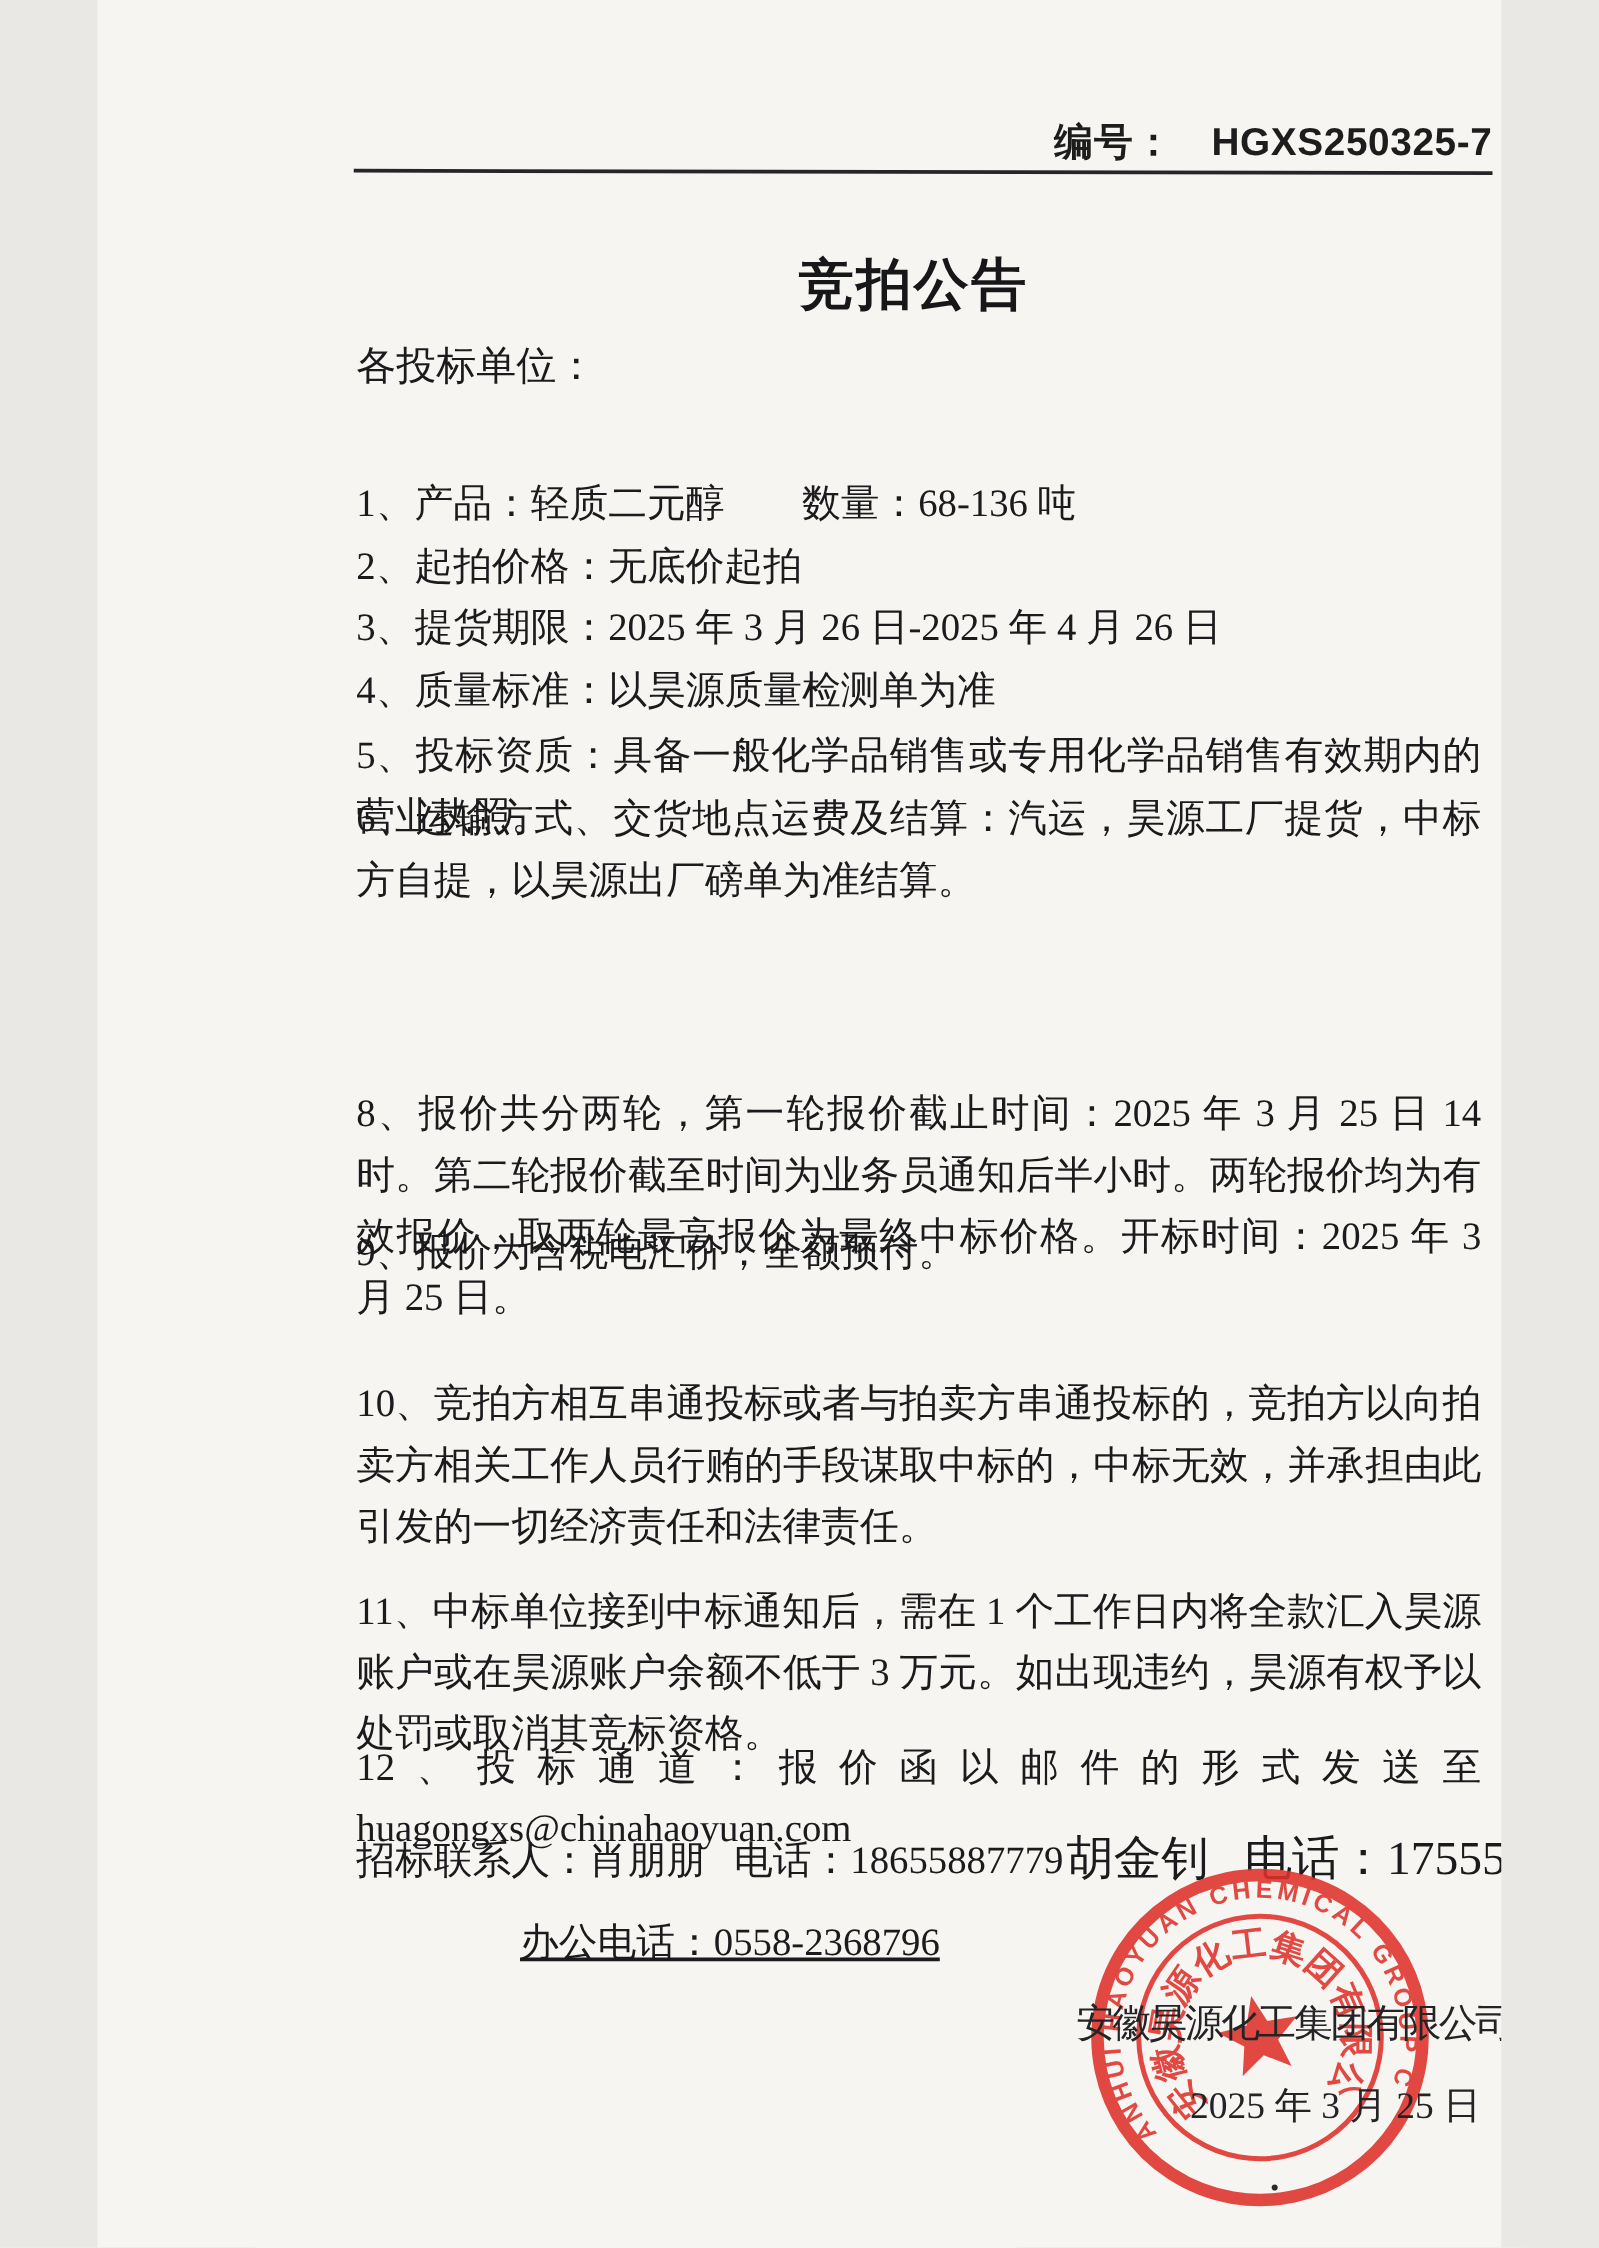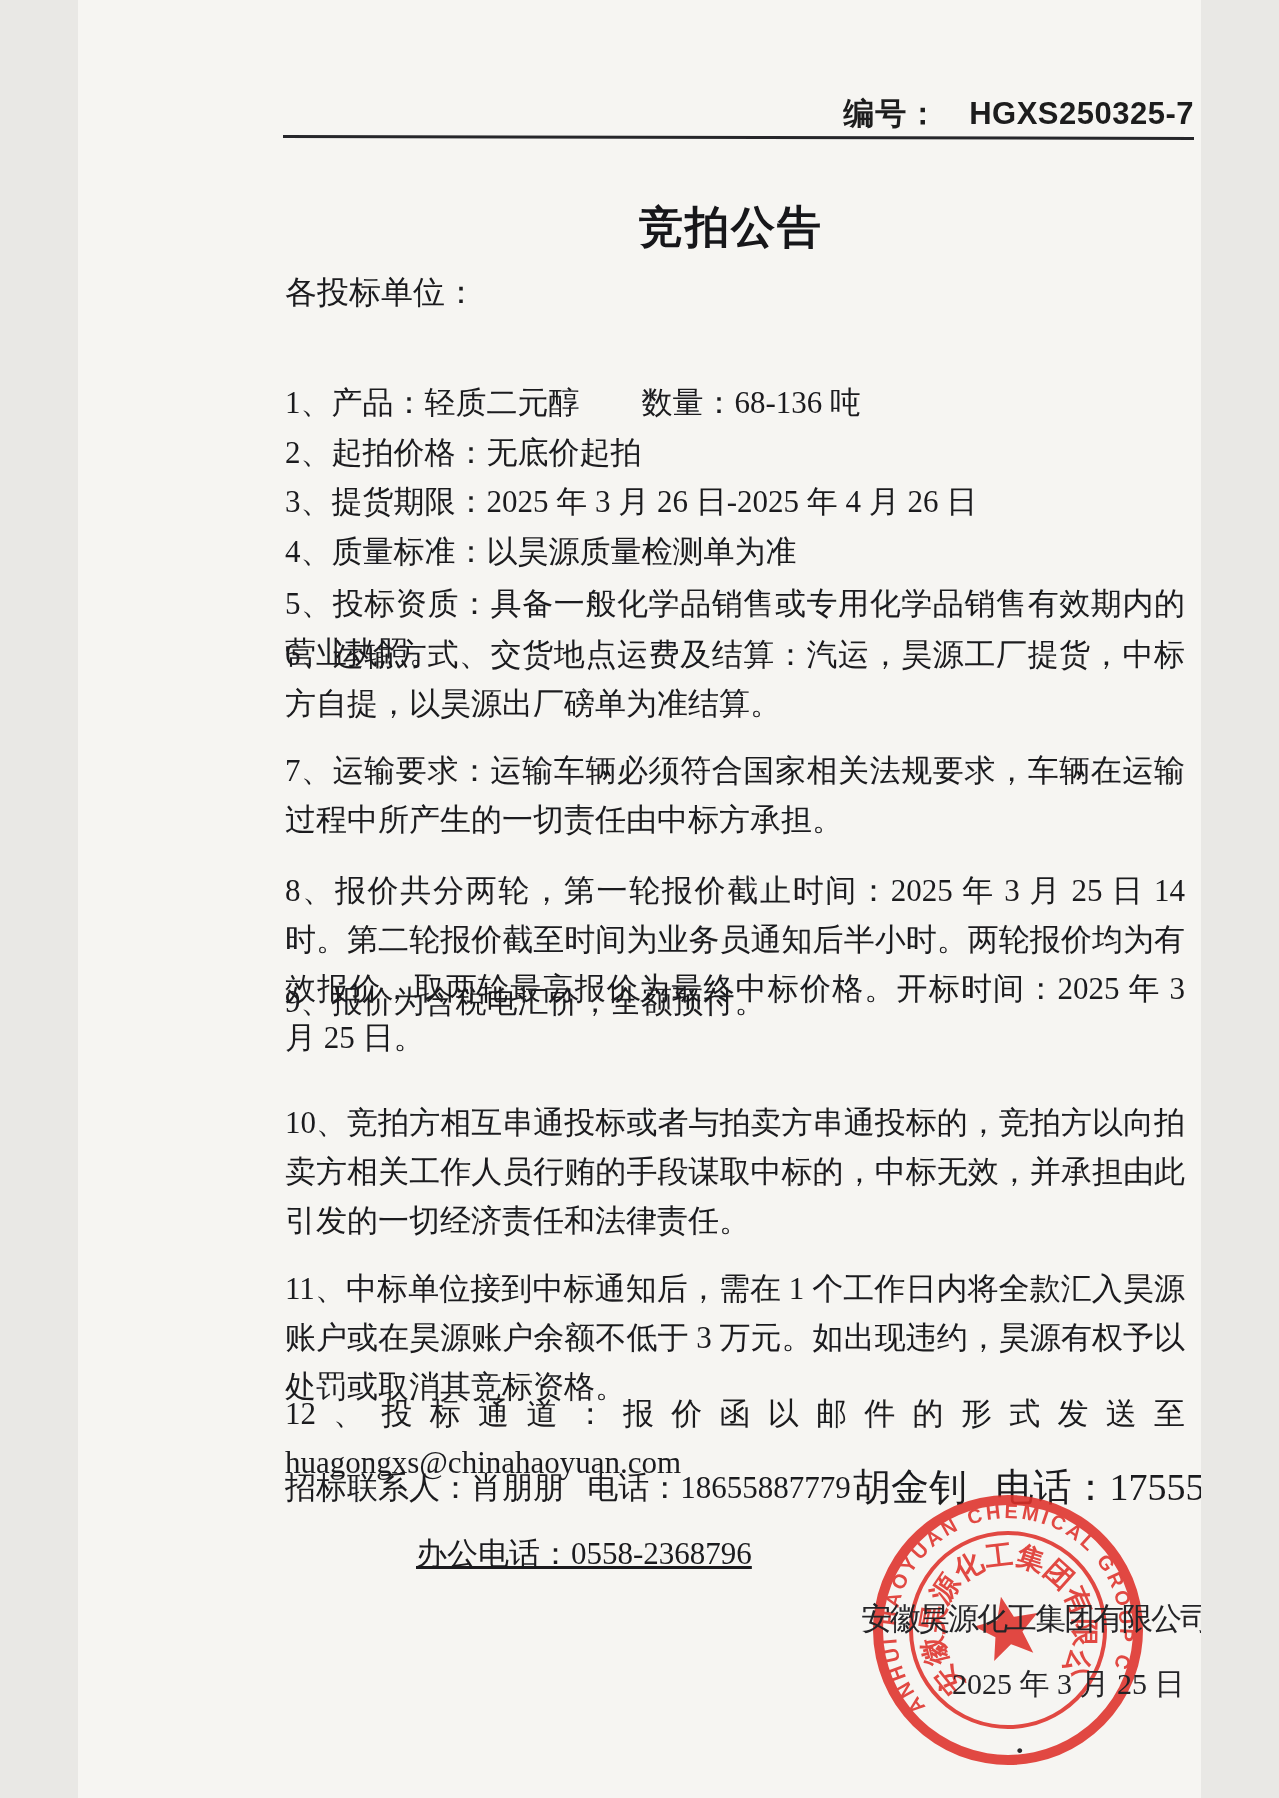--- a/index.html
+++ b/index.html
@@ -95,21 +95,20 @@
   <div class="page-title">竞拍公告</div>
 
   <p class="bodyline salutation">各投标单位：</p>
 
   <p class="bodyline i0">1、产品：轻质二元醇        数量：68-136 吨</p>
   <p class="bodyline i1">2、起拍价格：无底价起拍</p>
   <p class="bodyline i2">3、提货期限：2025 年 3 月 26 日-2025 年 4 月 26 日</p>
   <p class="bodyline i3">4、质量标准：以昊源质量检测单为准</p>
   <p class="bodyline i4">5、投标资质：具备一般化学品销售或专用化学品销售有效期内的营业执照。</p>
   <p class="bodyline i5">6、运输方式、交货地点运费及结算：汽运，昊源工厂提货，中标方自提，以昊源出厂磅单为准结算。</p>
-  <p class="bodyline i6">7、运输要求：运输车辆必须符合国家相关法规要求，车辆在运输过程中所产生的一切责任由中标方承担。</p>
   <p class="bodyline i7">8、报价共分两轮，第一轮报价截止时间：2025 年 3 月 25 日 14 时。第二轮报价截至时间为业务员通知后半小时。两轮报价均为有效报价，取两轮最高报价为最终中标价格。开标时间：2025 年 3 月 25 日。</p>
   <p class="bodyline i8">9、报价为含税电汇价，全额预付。</p>
   <p class="bodyline i9">10、竞拍方相互串通投标或者与拍卖方串通投标的，竞拍方以向拍卖方相关工作人员行贿的手段谋取中标的，中标无效，并承担由此引发的一切经济责任和法律责任。</p>
   <p class="bodyline i10">11、中标单位接到中标通知后，需在 1 个工作日内将全款汇入昊源账户或在昊源账户余额不低于 3 万元。如出现违约，昊源有权予以处罚或取消其竞标资格。</p>
   <p class="bodyline i11">12、投标通道：报价函以邮件的形式发送至 huagongxs@chinahaoyuan.com</p>
 
   <p class="contact-left">招标联系人：肖朋朋   电话：18655887779</p>
   <p class="contact-right">胡金钊   电话：17555190715</p>
   <p class="office-phone">办公电话：0558-2368796</p>
 

